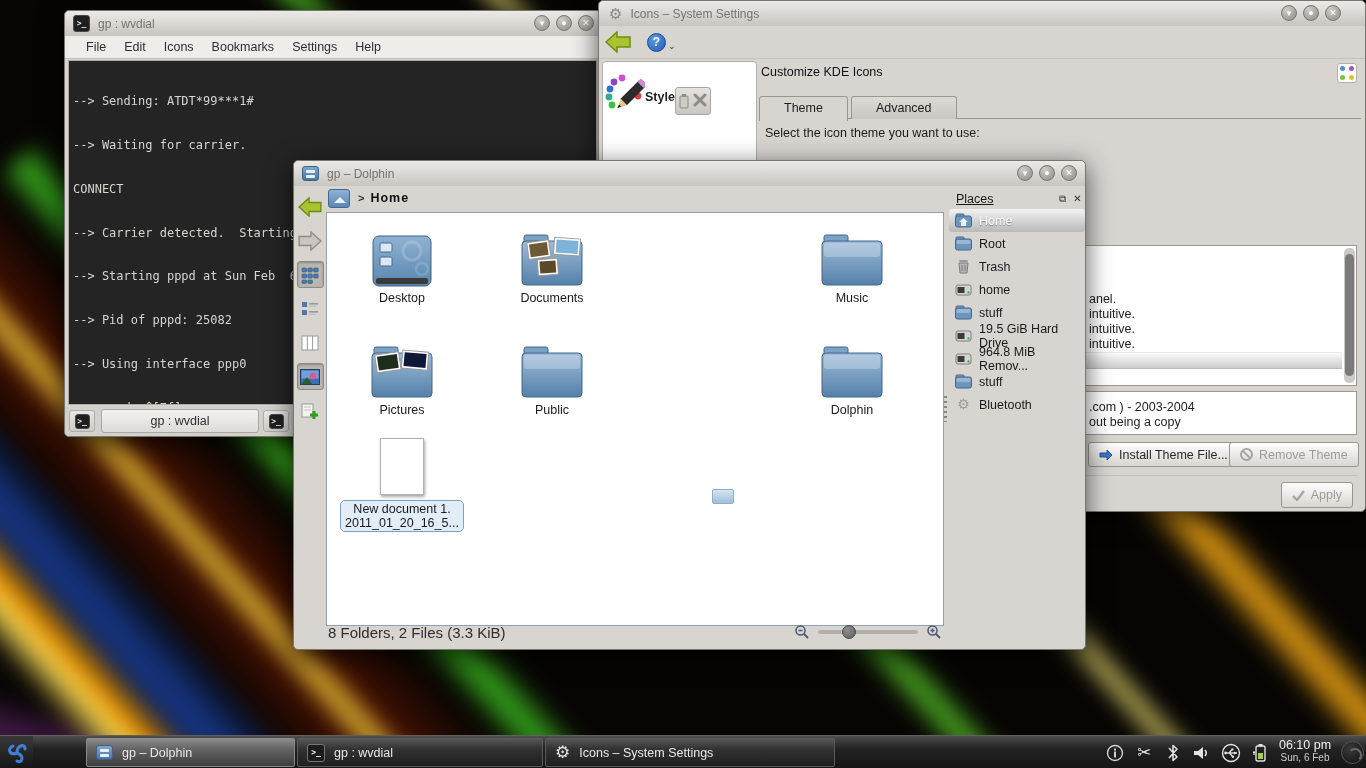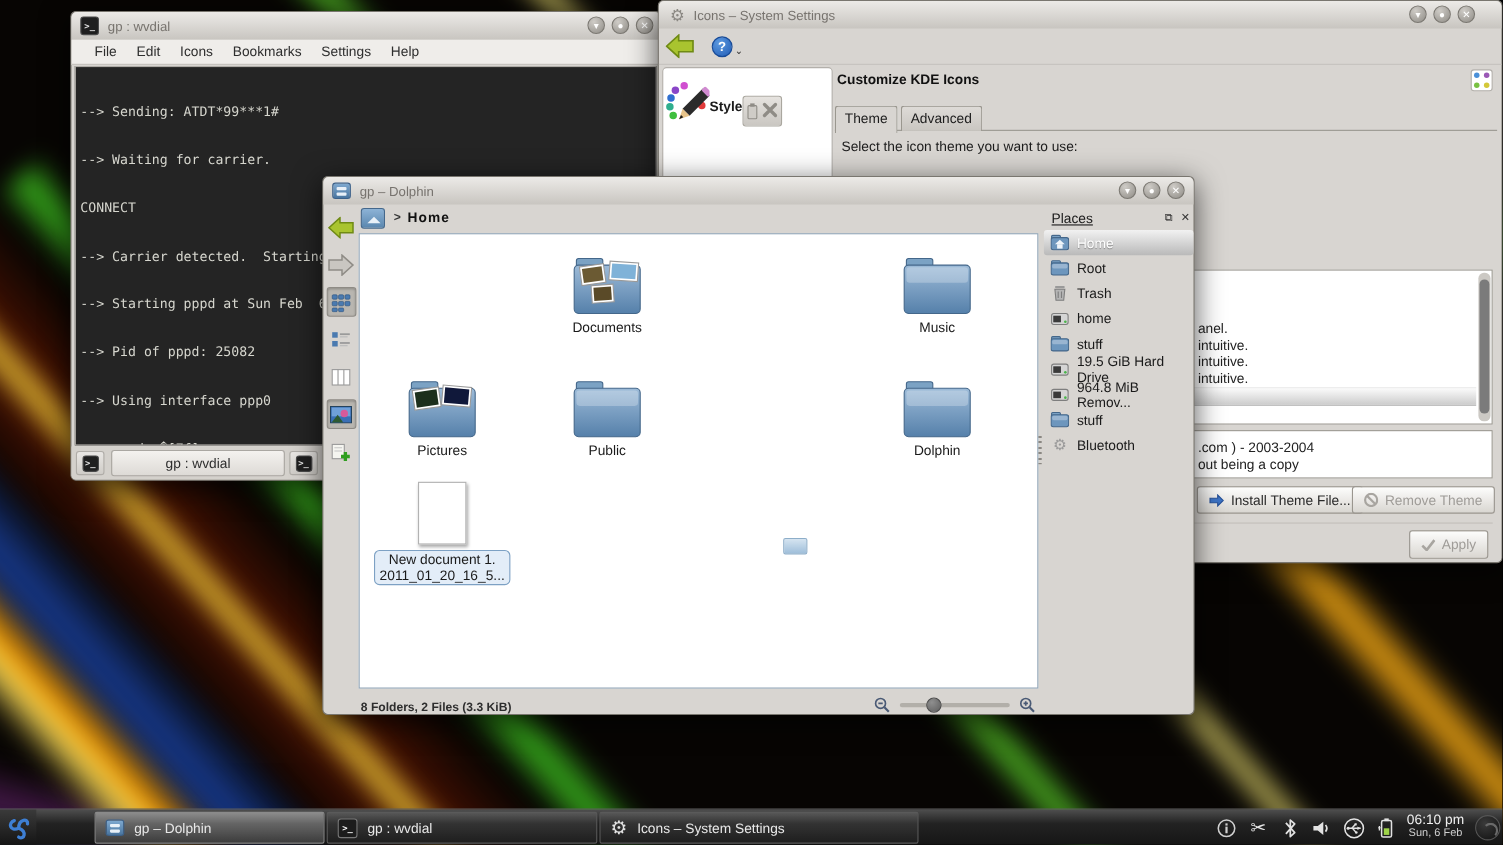--- a/index.html
+++ b/index.html
@@ -73,26 +73,26 @@
   .help-btn{width:19px;height:19px;border-radius:50%;margin-left:16px;
        background:radial-gradient(circle at 35% 30%,#5d9ae0,#1f5bb5);border:1px solid #174a97;
        color:#fff;font-weight:bold;font-size:12px;line-height:17px;text-align:center;}
   .help-caret{font-size:9px;color:#333;margin:8px 0 0 2px;}
   .s-sidebar{position:absolute;left:3px;top:60px;width:155px;bottom:6px;background:#fff;
        border:1px solid #b3b0ab;border-radius:4px;overflow:hidden;}
   .s-side-item{display:flex;align-items:center;padding-top:12px;}
   .s-side-label{font-size:12.5px;font-weight:bold;color:#1c1c1c;margin-top:4px;}
   .ws-icon{width:36px;height:28px;margin-top:12px;border:1px solid #aaa79f;border-radius:3px;
        background:linear-gradient(#e6e3df,#cac7c2);display:flex;align-items:center;justify-content:center;}
-  .s-heading{position:absolute;left:162px;top:64px;font-size:12.5px;font-weight:bold;color:#111;}
+  .s-heading{position:absolute;left:162px;top:64px;font-size:12.5px;font-weight:normal;color:#111;}
   .overview-icon{position:absolute;right:8px;top:62px;width:20px;height:20px;background:#fff;
        border:1px solid #b3b0ab;border-radius:3px;display:grid;grid-template-columns:1fr 1fr;place-items:center;}
   .dot{width:5px;height:5px;border-radius:50%;}
   .tabs{position:absolute;left:160px;top:95px;height:23px;display:flex;z-index:2;}
-  .tab{height:23px;padding:0 8px;font-size:12.5px;color:#1c1c1c;line-height:22px;
+  .tab{height:23px;padding:0 24px;font-size:12.5px;color:#1c1c1c;line-height:22px;
        border:1px solid #9a978f;border-bottom:none;border-radius:3px 3px 0 0;
        background:linear-gradient(#dedbd7,#c9c6c1);margin-right:3px;}
   .tab.active{background:#d8d5d1;height:25px;position:relative;z-index:3;}
   .tabpanel-line{position:absolute;left:160px;right:4px;top:117px;height:1px;background:#9a978f;z-index:1;}
   .s-select-text{position:absolute;left:166px;top:125px;font-size:12.5px;color:#1c1c1c;}
   .s-listbox{position:absolute;left:166px;right:8px;top:244px;height:141px;background:#fff;
        border:1px solid #9a978f;}
   .s-listline{position:absolute;left:323px;font-size:12.5px;color:#222;}
   .s-selrow{position:absolute;left:2px;right:14px;top:106px;height:17px;
        background:linear-gradient(#fbfbfb,#cccccc);border-top:1px solid #e9e9e9;border-bottom:1px solid #bbb;}
@@ -142,22 +142,22 @@
   .places{position:absolute;left:655px;top:28px;width:136px;bottom:28px;}
   .places-head{display:flex;align-items:center;height:20px;}
   .places-title{font-size:12.5px;color:#1a1a1a;text-decoration:underline;flex:1;margin-left:7px;}
   .places-btn{width:15px;height:15px;font-size:10px;line-height:14px;text-align:center;color:#333;}
   .place-item{display:flex;align-items:center;height:23px;padding-left:6px;font-size:12.5px;color:#1a1a1a;}
   .place-item .pi{width:17px;height:15px;margin-right:7px;flex:none;}
   .place-item.selected{background:linear-gradient(#f2f2f2,#b9b9b9);border-radius:3px;color:#fff;
        text-shadow:0 1px 1px rgba(0,0,0,.35);}
   .splitter-dots{position:absolute;left:650px;top:235px;width:3px;height:26px;
        background:repeating-linear-gradient(to bottom,#8a8782 0 2px,transparent 2px 5px);}
-  .statusbar{position:absolute;left:0;right:0;bottom:0;height:25px;display:flex;align-items:flex-end;
-       font-size:11px;color:#2e2e2e;border-radius:0 0 4px 4px;font-weight:bold;}
+  .statusbar{position:absolute;left:0;right:0;bottom:0;height:25px;display:flex;align-items:flex-start;
+       font-size:15px;color:#2e2e2e;border-radius:0 0 4px 4px;}
   .status-text{margin-left:34px;flex:none;}
   .zoom-ctrl{position:absolute;left:500px;display:flex;align-items:center;gap:8px;}
   .slider-track{width:100px;height:4px;background:#b2afa9;border-radius:2px;position:relative;}
   .slider-handle{position:absolute;left:24px;top:-5px;width:14px;height:14px;border-radius:50%;
        background:radial-gradient(circle at 35% 30%,#8f8f8f,#5e5e5e);border:1px solid #4c4c4c;}
 
   
   .f64{width:64px;height:54px;}
 
   .drag-ghost{position:absolute;left:712px;top:489px;width:22px;height:15px;z-index:35;
@@ -432,20 +432,39 @@
         <g stroke="#2f9e1f" stroke-width="3">
             <line x1="13" y1="9" x2="13" y2="17"></line>
             <line x1="9" y1="13" x2="17" y2="13"></line>
           </g>
       </svg>
     </div>
   </div>
 
   <div class="d-view">
 
+    <div class="cell" style="left:0px;top:10px;">
+      <div class="icn">
+        <svg width="60" height="52" viewBox="0 0 60 52">
+          <defs>
+              <linearGradient id="dg" x1="0" y1="0" x2="0" y2="1">
+                <stop offset="0" stop-color="#8fb2d3"></stop>
+                <stop offset="1" stop-color="#5a86ae"></stop>
+              </linearGradient>
+            </defs>
+          <rect x="1" y="1" width="58" height="50" rx="6" fill="url(#dg)" stroke="#3f6389"></rect>
+          <circle cx="40" cy="16" r="9" fill="none" stroke="rgba(255,255,255,.18)" stroke-width="3"></circle>
+          <circle cx="50" cy="34" r="6" fill="none" stroke="rgba(255,255,255,.14)" stroke-width="2.5"></circle>
+          <rect x="8" y="8" width="12" height="9" rx="1.5" fill="#dce8f2" stroke="#46698e"></rect>
+          <rect x="8" y="22" width="12" height="9" rx="1.5" fill="#dce8f2" stroke="#46698e"></rect>
+          <rect x="4" y="43" width="52" height="6" rx="2" fill="#3a3a3a"></rect>
+        </svg>
+      </div>
+      <div class="lbl">Desktop</div>
+    </div>
     <div class="cell" style="left:150px;top:10px;">
       <div class="icn">
         <svg class="f64" viewBox="0 0 64 54">
           <defs>
               <linearGradient id="fg" x1="0" y1="0" x2="0" y2="1">
                 <stop offset="0" stop-color="#9dbbd8"></stop>
                 <stop offset="1" stop-color="#5580aa"></stop>
               </linearGradient>
             </defs>
           <rect x="4" y="2" width="24" height="12" rx="2" fill="#7ba2c4" stroke="#44678a"></rect>

